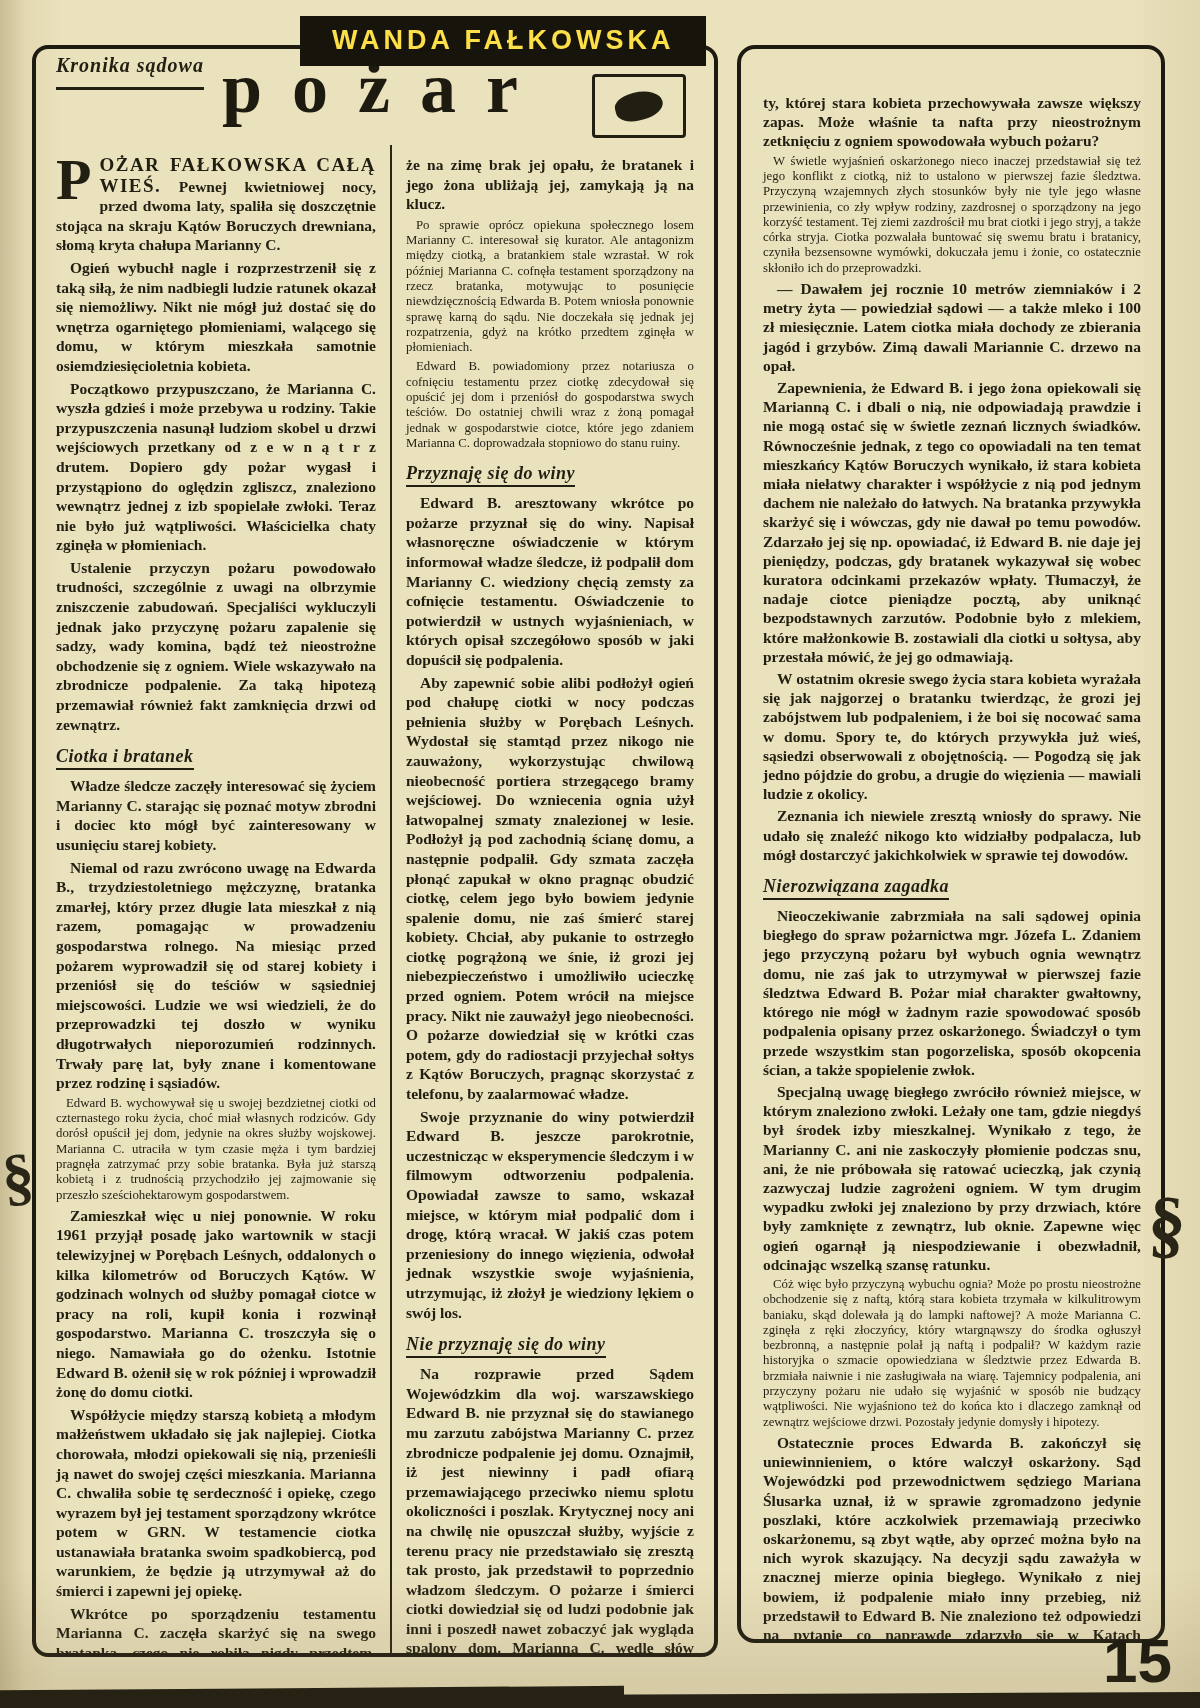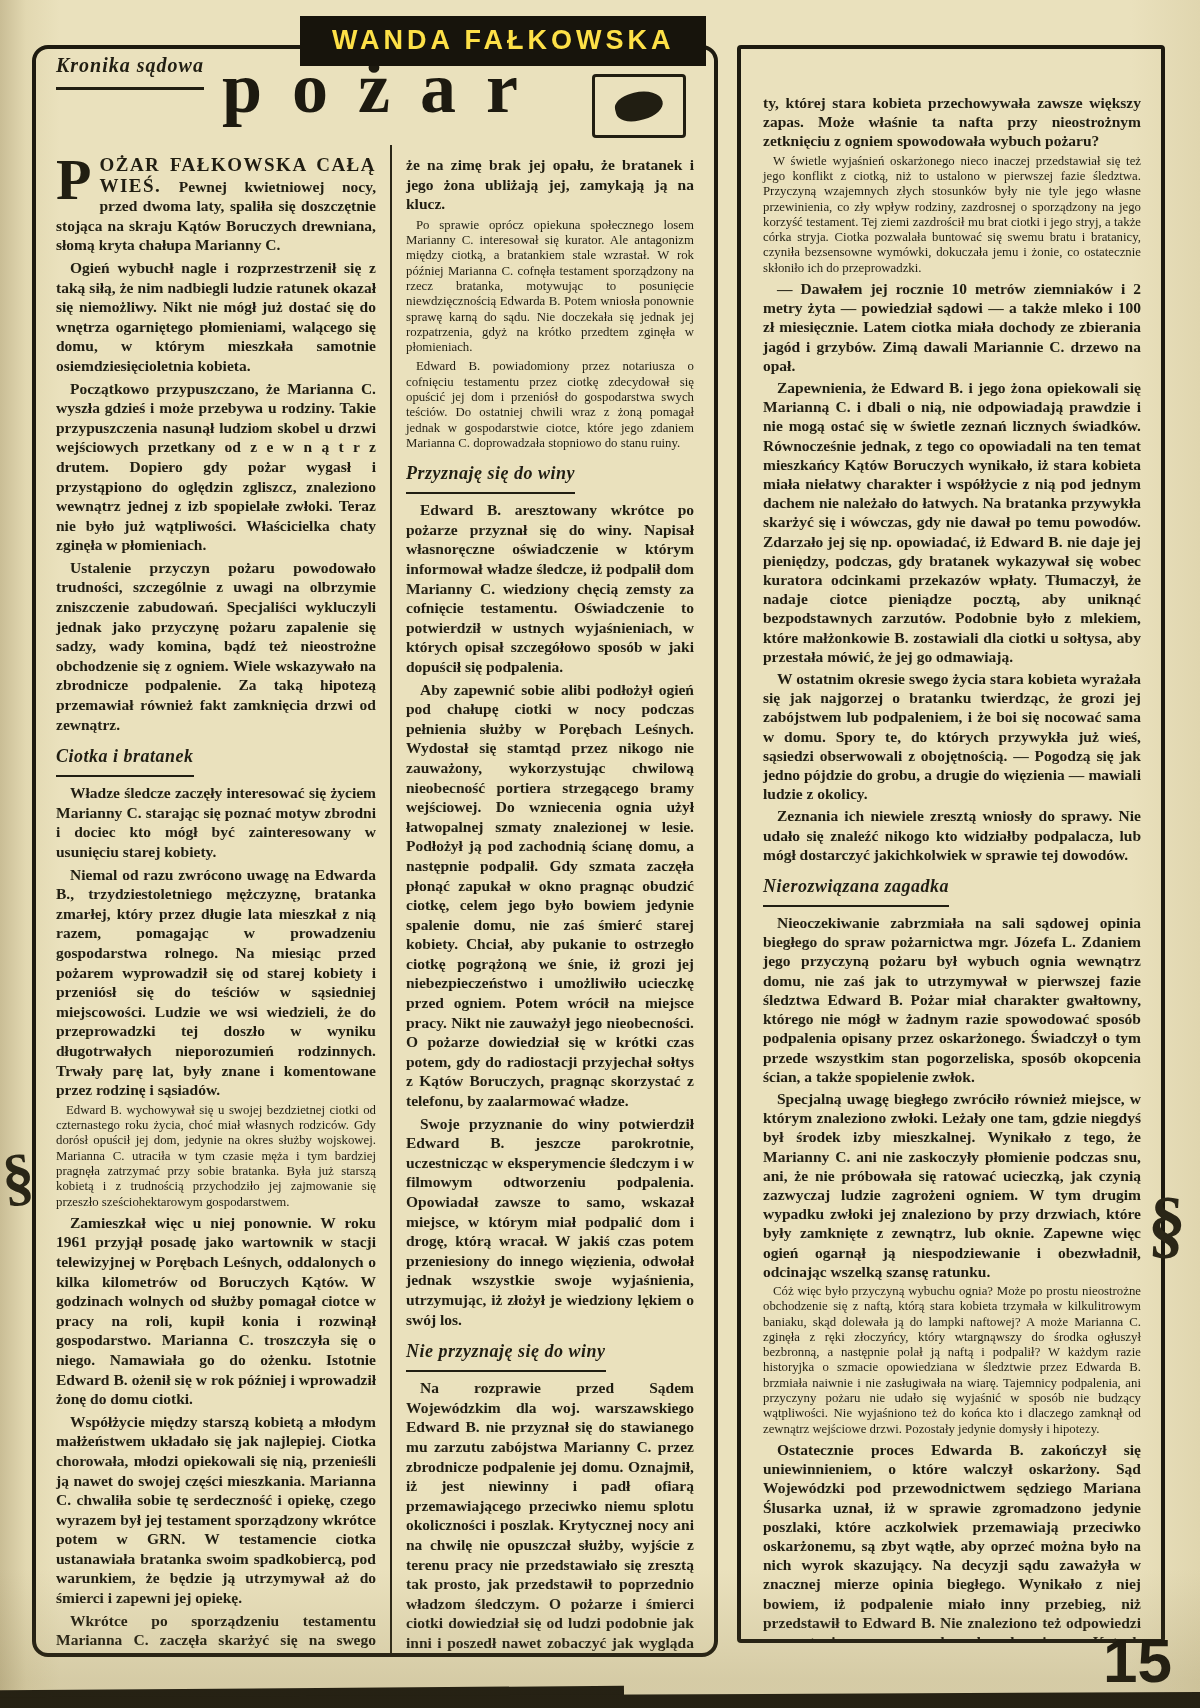--- a/index.html
+++ b/index.html
@@ -55,37 +55,37 @@
     border-radius:46% 60% 52% 48%;transform:rotate(-14deg);
   }
 
   
   .left-box{
     position:absolute;left:32px;top:45px;width:686px;height:1612px;
     border:4px solid #1d1a10;border-radius:16px;box-sizing:border-box;
   }
   .right-box{
     position:absolute;left:737px;top:45px;width:428px;height:1598px;
-    border:4px solid #1d1a10;border-radius:4px;box-sizing:border-box;
+    border:4px solid #1d1a10;border-radius:18px;box-sizing:border-box;
     padding:44px 20px 10px 22px;overflow:hidden;
   }
   .cols{
     position:absolute;left:0;top:96px;bottom:0;right:0;
     display:flex;overflow:hidden;border-radius:0 0 14px 14px;
   }
   .col{box-sizing:border-box;overflow:hidden;}
   .col1{width:356px;padding:10px 14px 8px 20px;border-right:2px solid #2a2617;}
   .col2{width:314px;padding:10px 12px 4px 14px;display:flex;flex-direction:column;}
 
   
   .p{margin:0 0 3px;text-align:justify;font-size:15.5px;line-height:19.6px;font-weight:700;text-indent:14px;}
   .col3 .p{font-size:15.5px;line-height:19.2px;}
   .ps{margin:1px 0 3px;text-align:justify;font-size:12.8px;line-height:15.3px;font-weight:400;text-indent:10px;}
   .h{display:inline-block;font-style:italic;font-weight:700;font-size:18px;letter-spacing:.5px;
-     border-bottom:2.5px solid var(--ink);margin:9px 0 6px;padding-bottom:8px;text-indent:0;}
+     border-bottom:2.5px solid var(--ink);margin:9px 0 6px;padding-bottom:1px;text-indent:0;}
   .lead{text-indent:0;}
   .dropcap{float:left;font-size:58px;line-height:46px;font-weight:bold;padding:2px 8px 0 0;}
   .lead .caps{font-size:19px;letter-spacing:1.5px;}
 
   
   .page-number{
     position:absolute;right:28px;bottom:16px;
     font-family:"Liberation Sans", sans-serif;font-weight:bold;font-size:62px;color:#14120b;
     line-height:1;
   }

